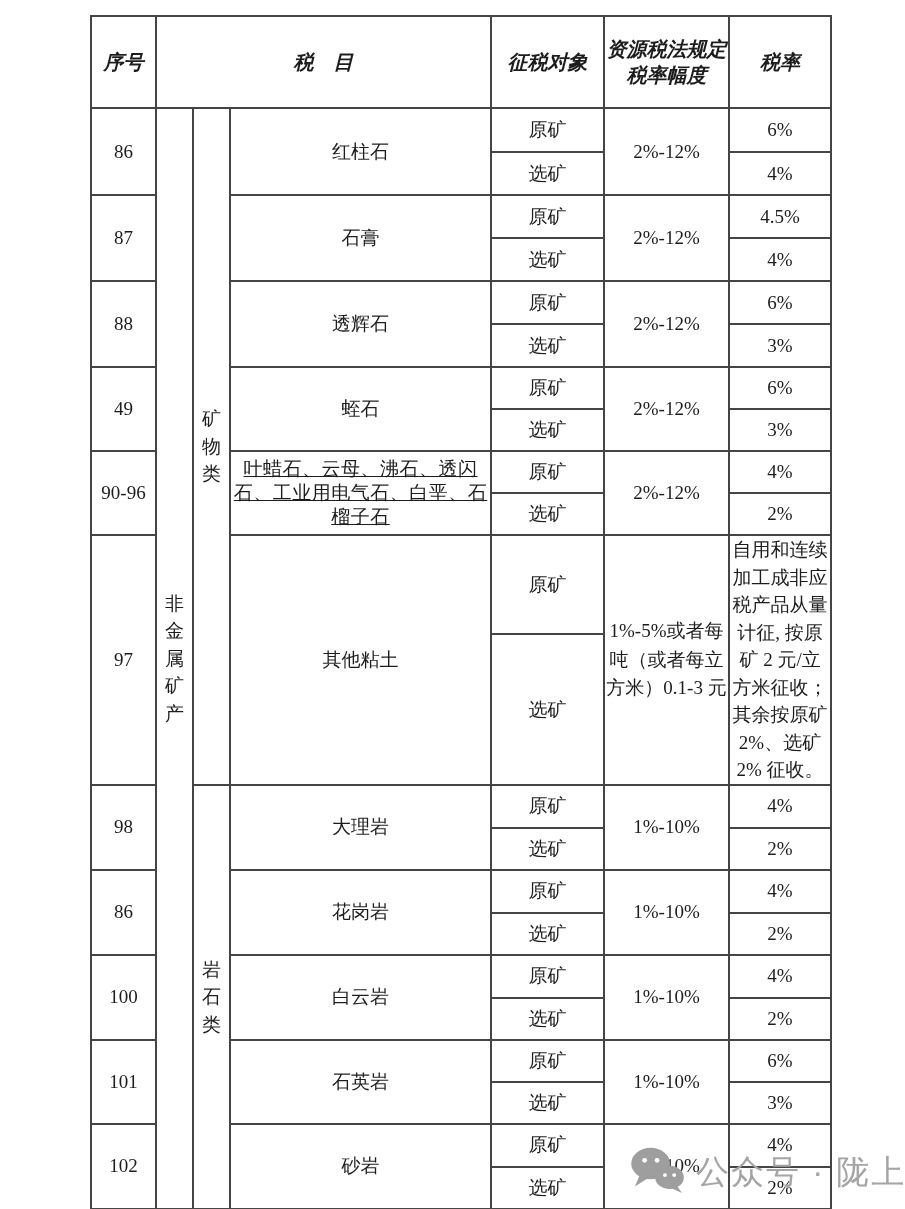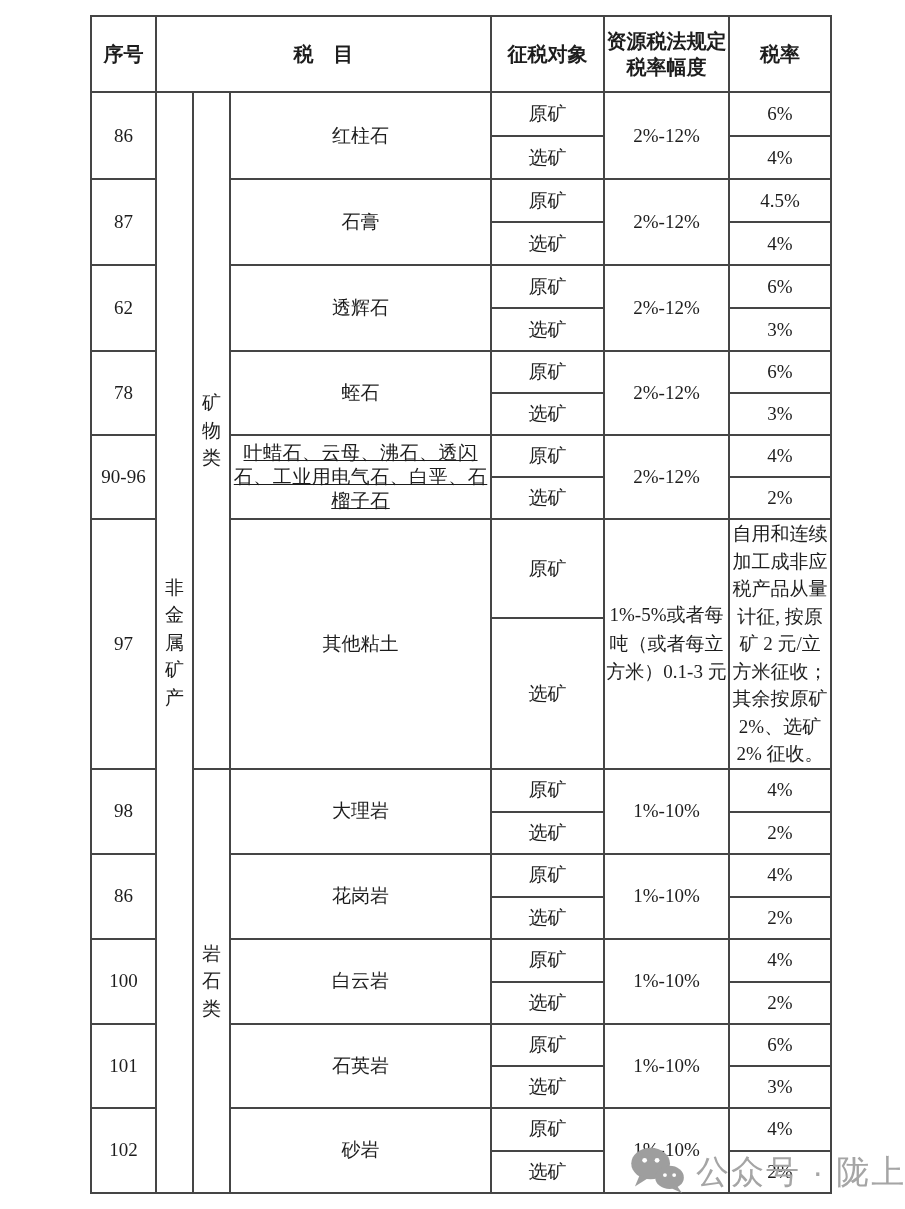--- a/index.html
+++ b/index.html
@@ -17,21 +17,21 @@
     text-align:center;font-size:19px;font-weight:normal;overflow:hidden;
   }
   .tax-table th{font-weight:bold;font-size:20px;line-height:1.3;}
   .c-seq{width:65px;}
   .c-grp{width:37px;}
   .c-sub{width:37px;}
   .c-item{width:261px;}
   .c-obj{width:113px;}
   .c-rng{width:125px;}
   .c-rate{width:102px;}
-  .h76{height:76px;} .h44{height:44px;} .h43{height:43px;} .h42{height:42px;}
+  .h76{height:92px;font-style:italic;} .h44{height:44px;} .h43{height:43px;} .h42{height:42px;}
   .h98{height:98px;} .h149{height:149px;}
   .vcell div{
     width:22px;margin:0 auto;word-break:break-all;line-height:1.45;
     font-size:19px;text-align:center;
   }
   .item-long{
     text-align:left;font-size:18px;line-height:1.25;padding:0 1px;
     letter-spacing:0.5px;
     text-decoration:underline;
   }
@@ -98,33 +98,33 @@
       <td>原矿</td>
       <td rowspan="2">2%-12%</td>
       <td>4.5%</td>
     </tr>
     <tr class="h43">
       <td>选矿</td>
       <td>4%</td>
     </tr>
 
     <tr class="h43">
-      <td rowspan="2">62</td>
+      <td rowspan="2">88</td>
       <td rowspan="2">透辉石</td>
       <td>原矿</td>
       <td rowspan="2">2%-12%</td>
       <td>6%</td>
     </tr>
     <tr class="h43">
       <td>选矿</td>
       <td>3%</td>
     </tr>
 
     <tr class="h42">
-      <td rowspan="2">78</td>
+      <td rowspan="2">49</td>
       <td rowspan="2">蛭石</td>
       <td>原矿</td>
       <td rowspan="2">2%-12%</td>
       <td>6%</td>
     </tr>
     <tr class="h42">
       <td>选矿</td>
       <td>3%</td>
     </tr>
 

